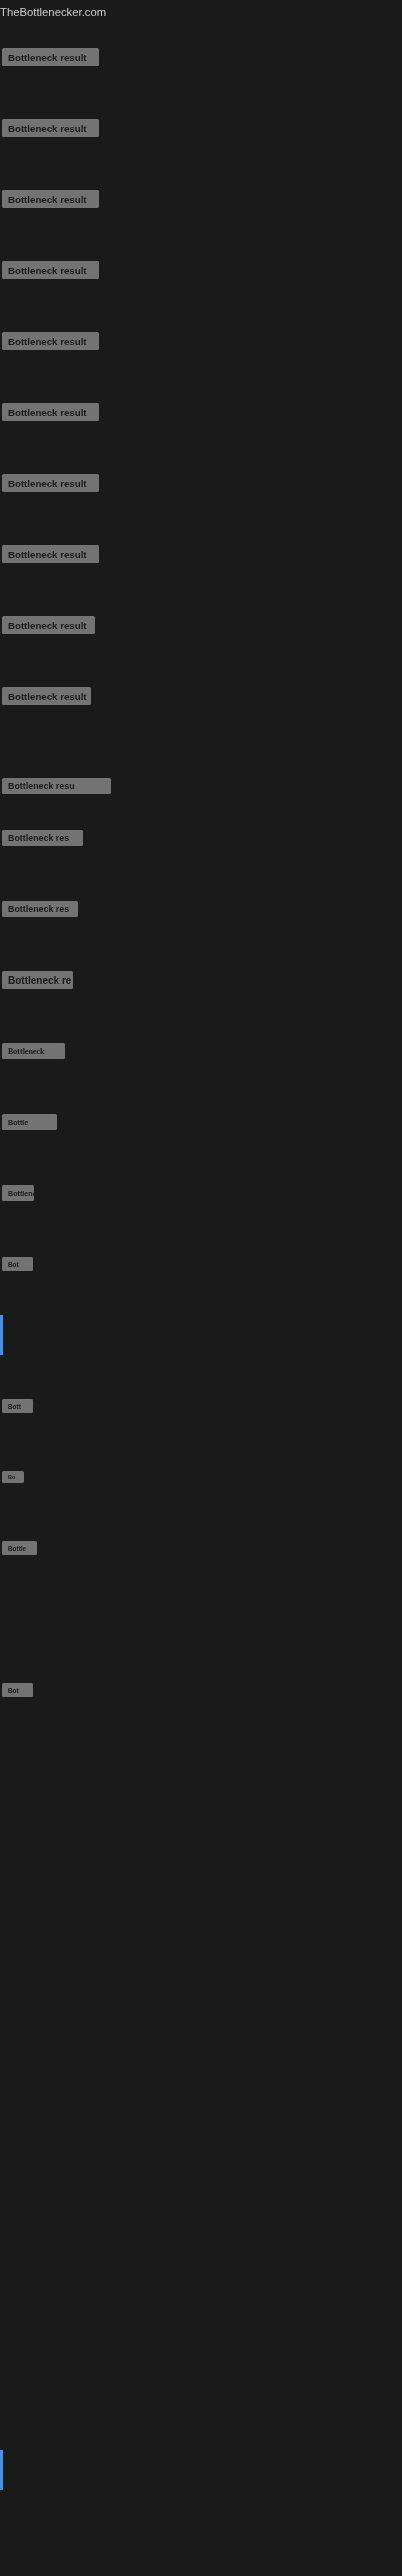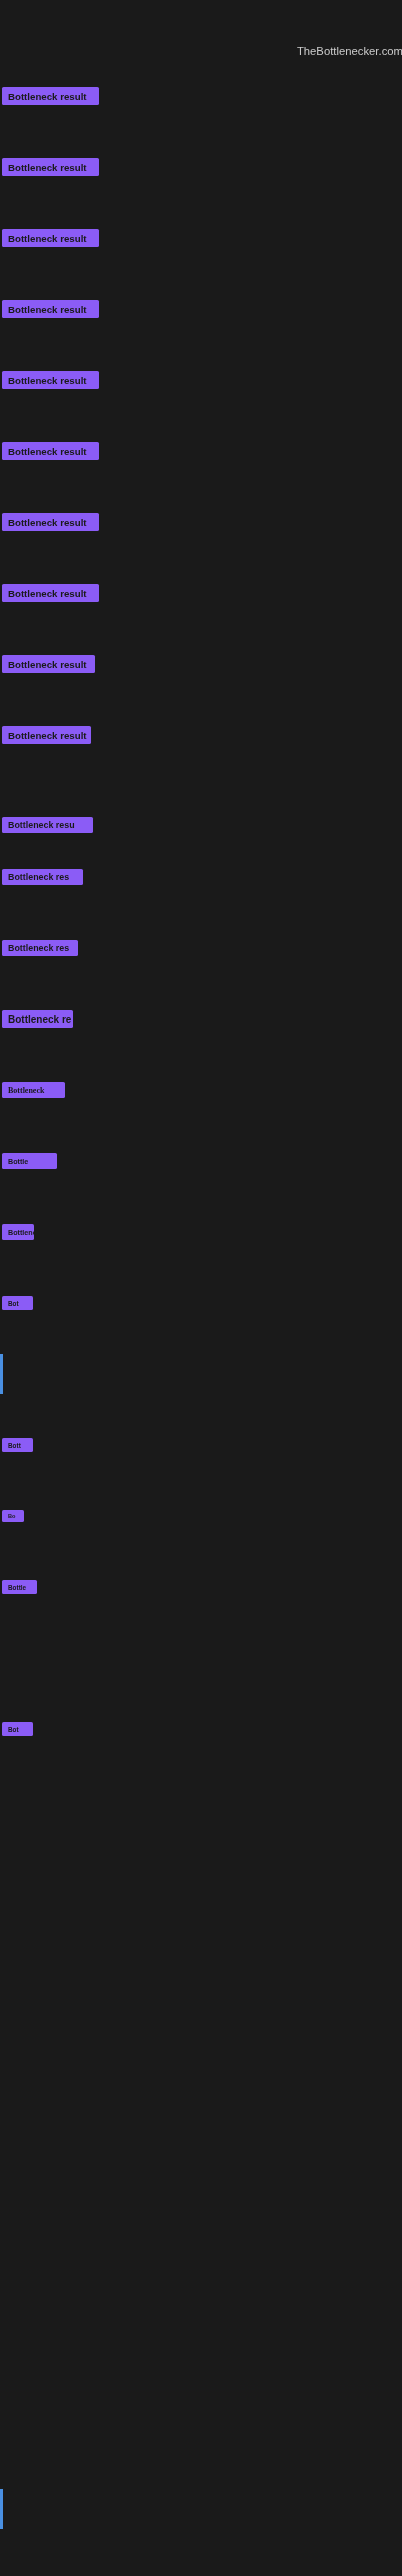--- a/index.html
+++ b/index.html
@@ -10,58 +10,57 @@
 
     body {
       width: 403px;
       min-height: 2576px;
       background-color: #1a1a1a;
       font-family: Arial, sans-serif;
       position: relative;
     }
 
     .site-title {
-      text-align: right;
+      text-align: left;
       color: #cccccc;
       font-size: 11.3px;
       padding: 6.4px 0 3.2px 0;
-      margin-top: 39px;
     }
 
     .bottleneck-row {
       position: relative;
       height: 71px;
       display: flex;
       align-items: center;
       padding-left: 1.6px;
     }
 
     .bottleneck-badge {
-      background-color: #8b5cf6;
+      background-color: #737373;
       color: #1a1a1a;
       font-size: 9.7px;
       font-weight: bold;
       padding: 3.2px 6.4px;
       border-radius: 1.6px;
       white-space: nowrap;
       overflow: hidden;
     }
 
     
     .row-1  .bottleneck-badge { width: 97px; font-size: 9.7px; }
     .row-2  .bottleneck-badge { width: 97px; font-size: 9.7px; }
     .row-3  .bottleneck-badge { width: 97px; font-size: 9.7px; }
     .row-4  .bottleneck-badge { width: 97px; font-size: 9.7px; }
     .row-5  .bottleneck-badge { width: 97px; font-size: 9.7px; }
     .row-6  .bottleneck-badge { width: 97px; font-size: 9.7px; }
     .row-7  .bottleneck-badge { width: 97px; font-size: 9.7px; }
     .row-8  .bottleneck-badge { width: 97px; font-size: 9.7px; }
     .row-9  .bottleneck-badge { width: 93px; font-size: 9.7px; }
     .row-10 .bottleneck-badge { width: 89px; font-size: 9.7px; }
-    .row-11 .bottleneck-badge { width: 91px; font-size: 8.9px; margin-top: 38px; }
+    .row-11 .bottleneck-badge { width: 109px; font-size: 8.9px; margin-top: 38px; }
     .row-12 .bottleneck-badge { width: 81px; font-size: 8.9px; }
     .row-13 .bottleneck-badge { width: 76px; font-size: 8.9px; }
     .row-14 .bottleneck-badge { width: 71px; font-size: 10px; }
     .row-15 .bottleneck-badge { width: 63px; font-size: 8px; font-family: Liberation Serif, serif; }
     .row-16 .bottleneck-badge { width: 55px; font-size: 7.2px; }
     .row-17 .bottleneck-badge { width: 32px; font-size: 7.2px; }
     .row-18 .bottleneck-badge { width: 31px; font-size: 6.4px; }
     .row-20 .bottleneck-badge { width: 31px; font-size: 6.4px; }
     .row-21 .bottleneck-badge { width: 22.5px; font-size: 5.6px; overflow: hidden; }
     .row-22 .bottleneck-badge { width: 35px; font-size: 6.4px; }

